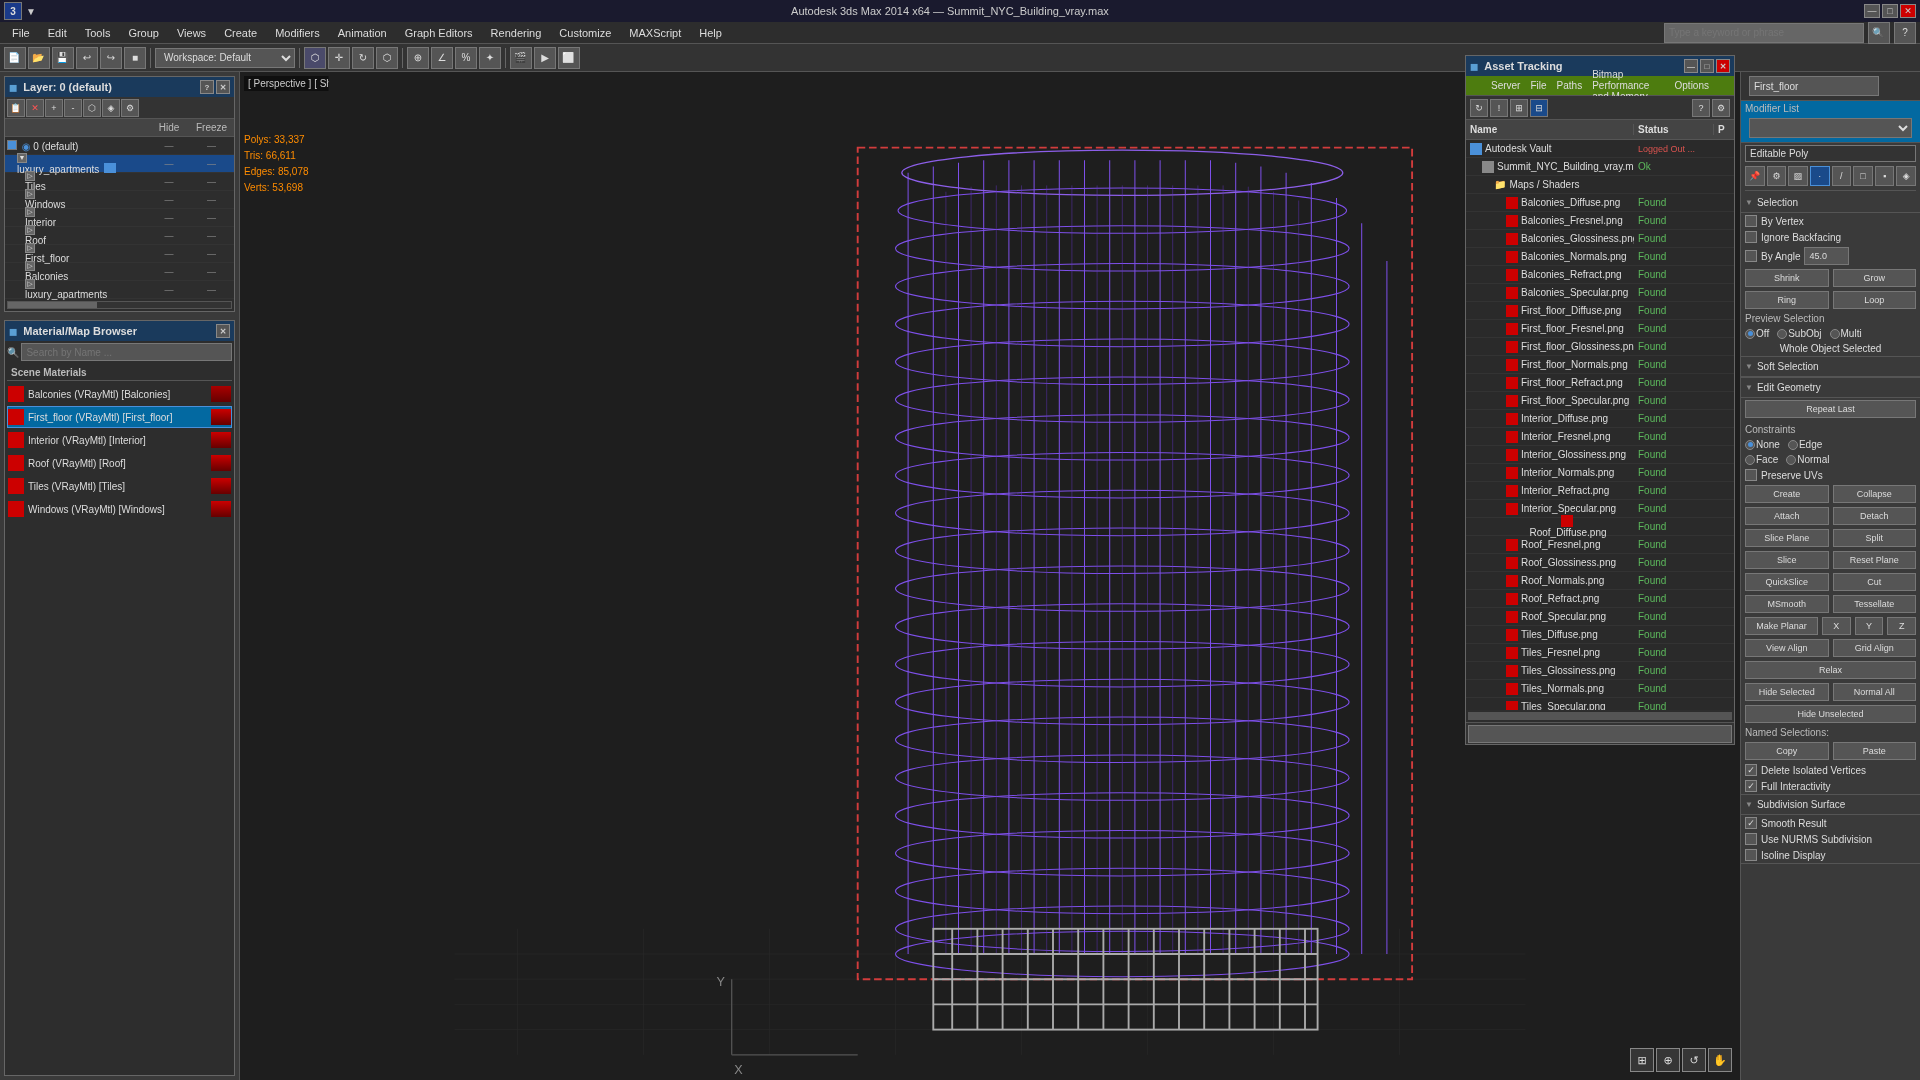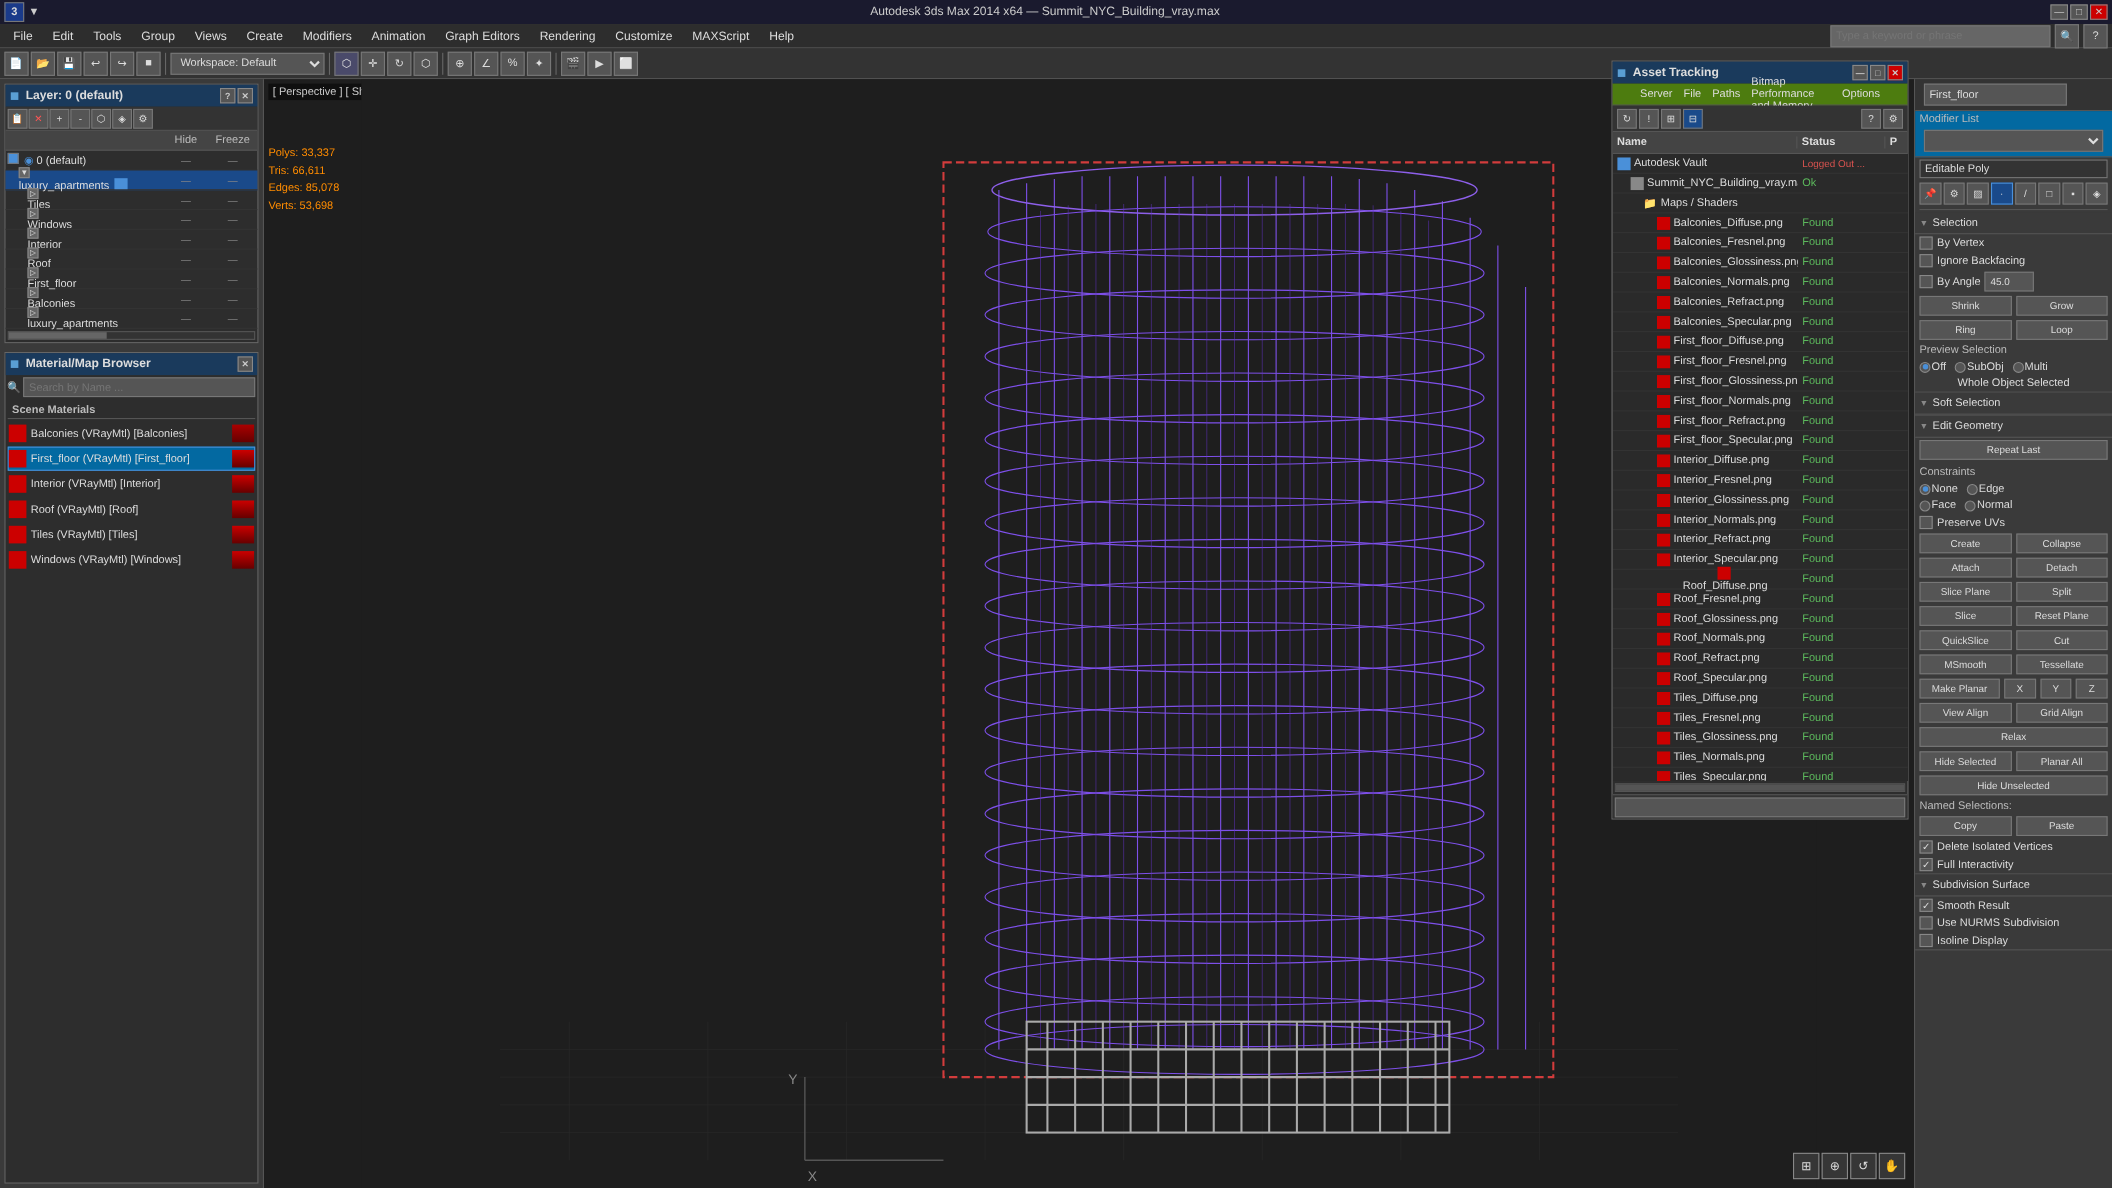--- a/index.html
+++ b/index.html
@@ -629,21 +629,21 @@
       </div>
       <div class="right-row">
         <button class="right-btn">View Align</button>
         <button class="right-btn">Grid Align</button>
       </div>
       <div class="right-row">
         <button class="right-btn" style="width:100%;flex:1;">Relax</button>
       </div>
       <div class="right-row">
         <button class="right-btn">Hide Selected</button>
-        <button class="right-btn">Planar All</button>
+        <button class="right-btn">Normal All</button>
       </div>
       <div class="right-row">
         <button class="right-btn" style="width:100%;">Hide Unselected</button>
       </div>
       <div style="font-size:10px;color:#bbb;padding:2px 4px;">Named Selections:</div>
       <div class="right-row">
         <button class="right-btn">Copy</button>
         <button class="right-btn">Paste</button>
       </div>
       <div class="right-checkbox">

